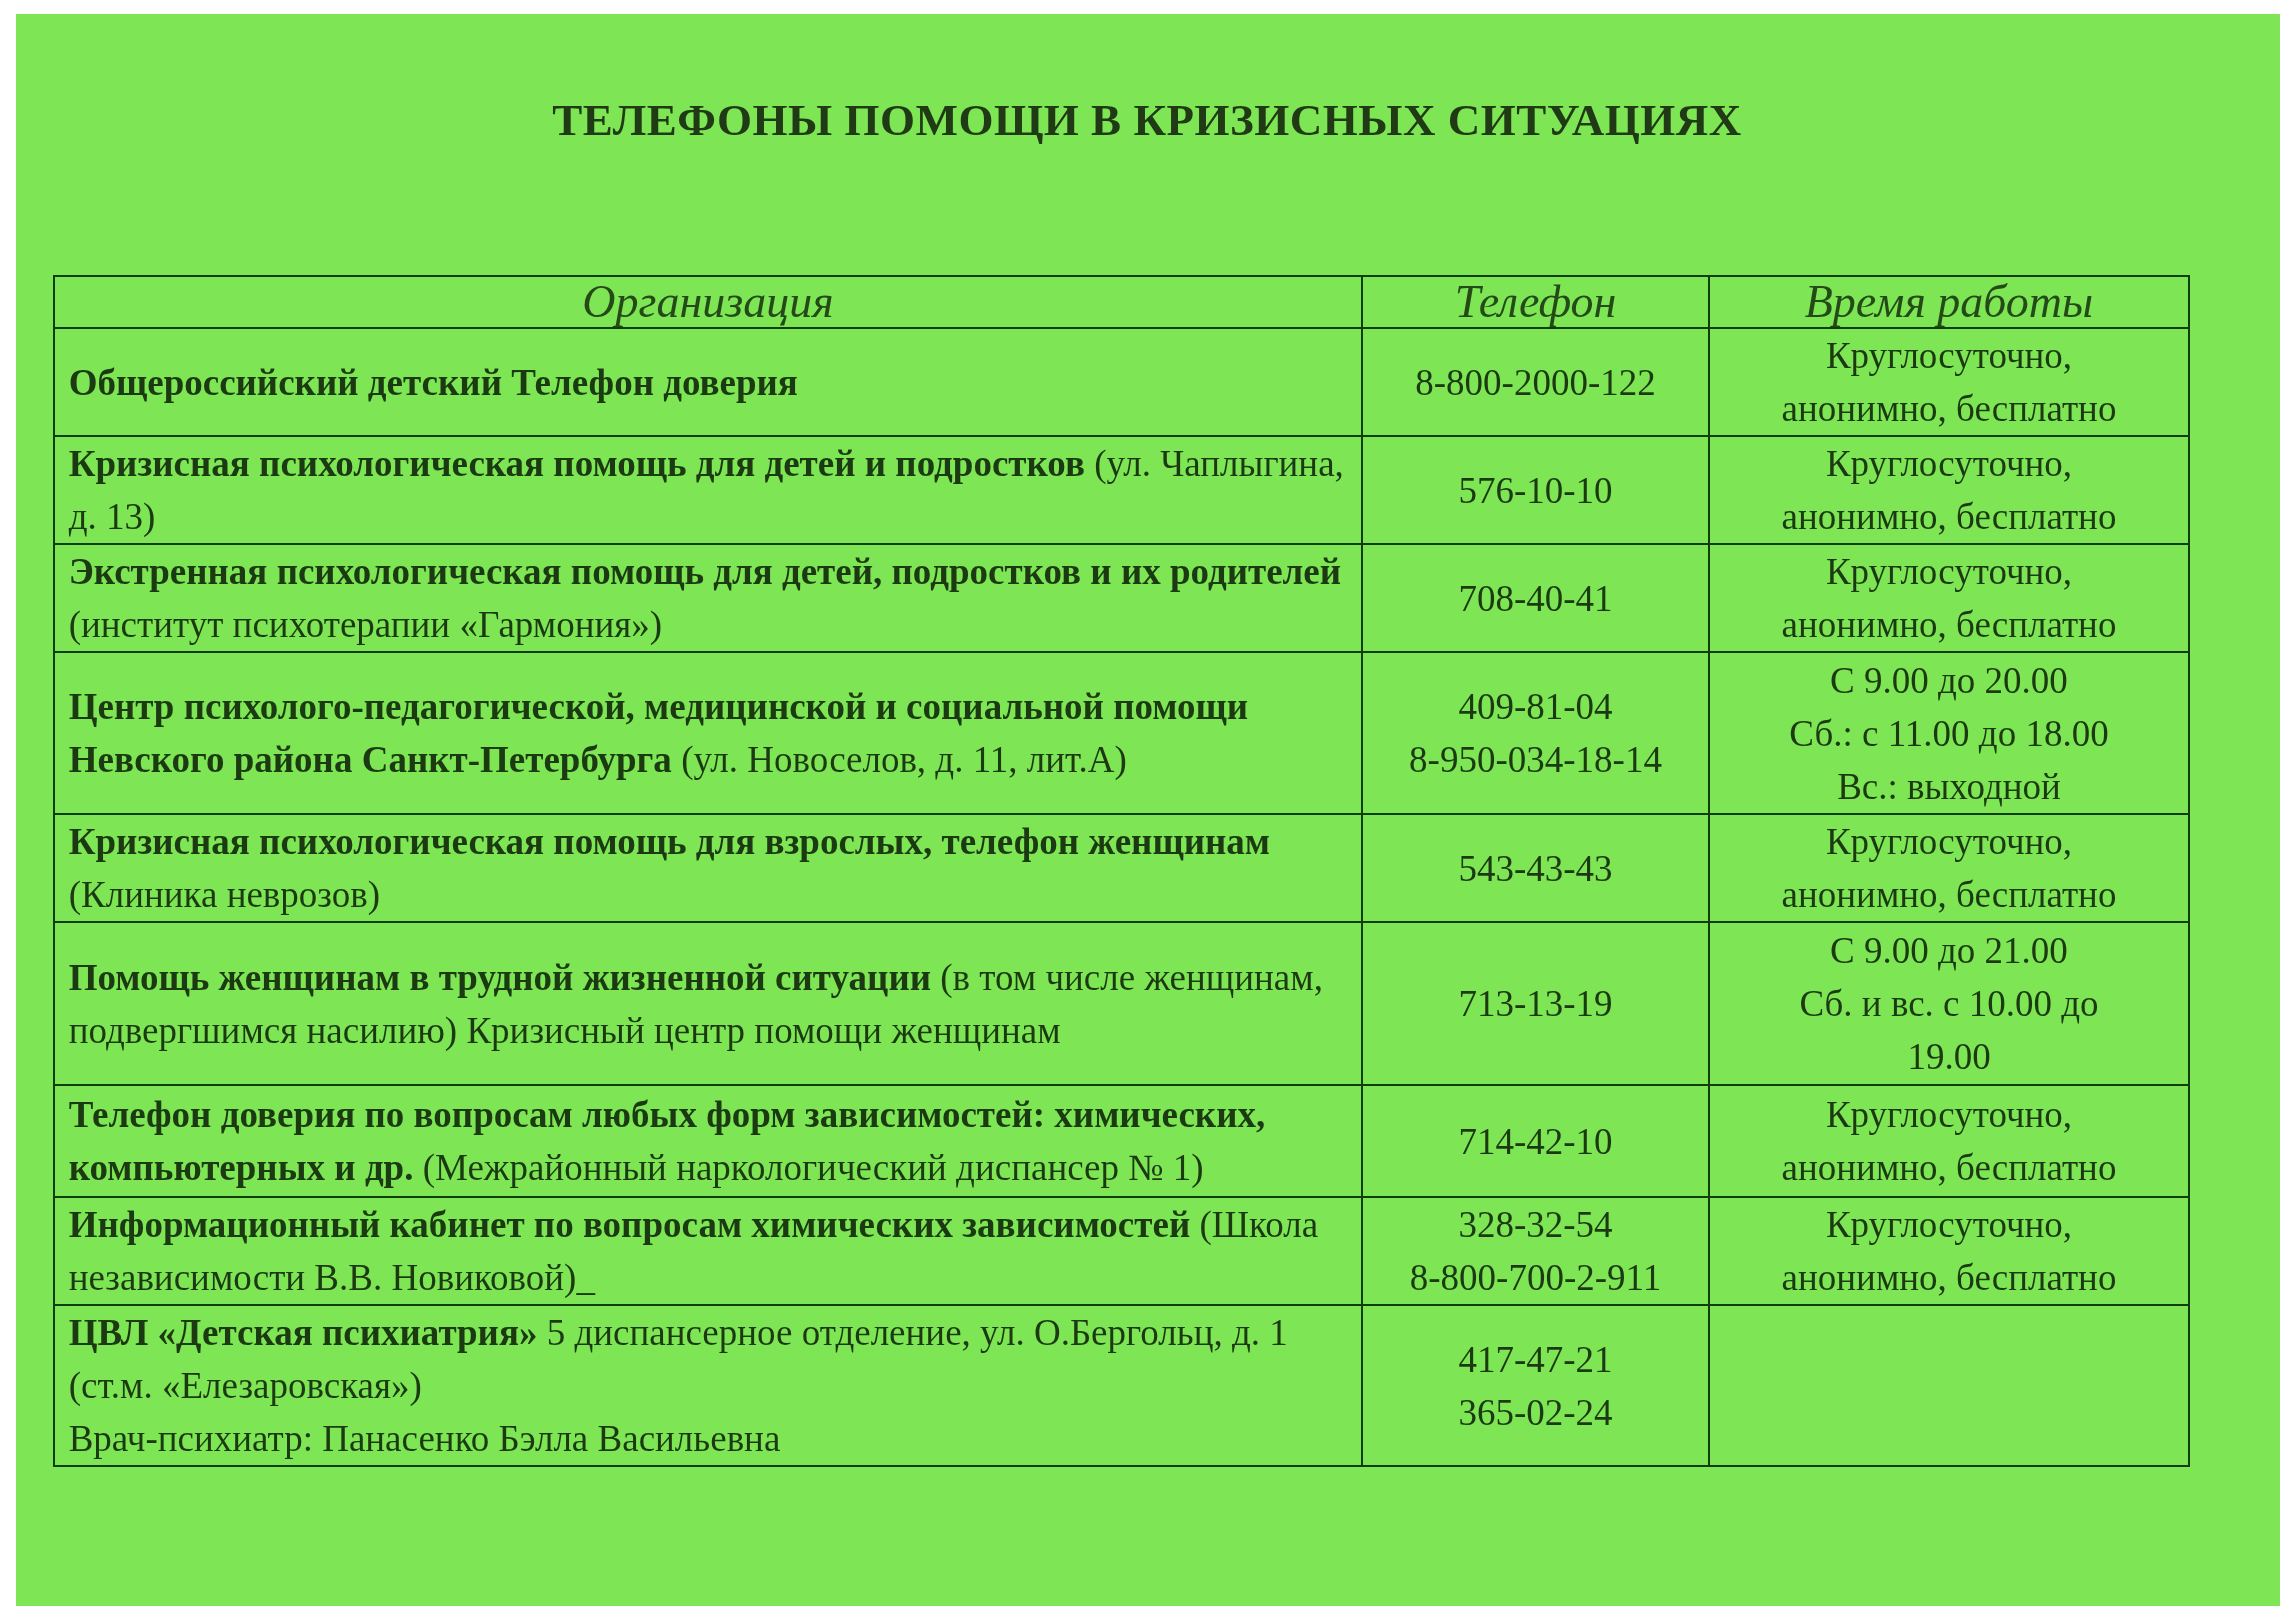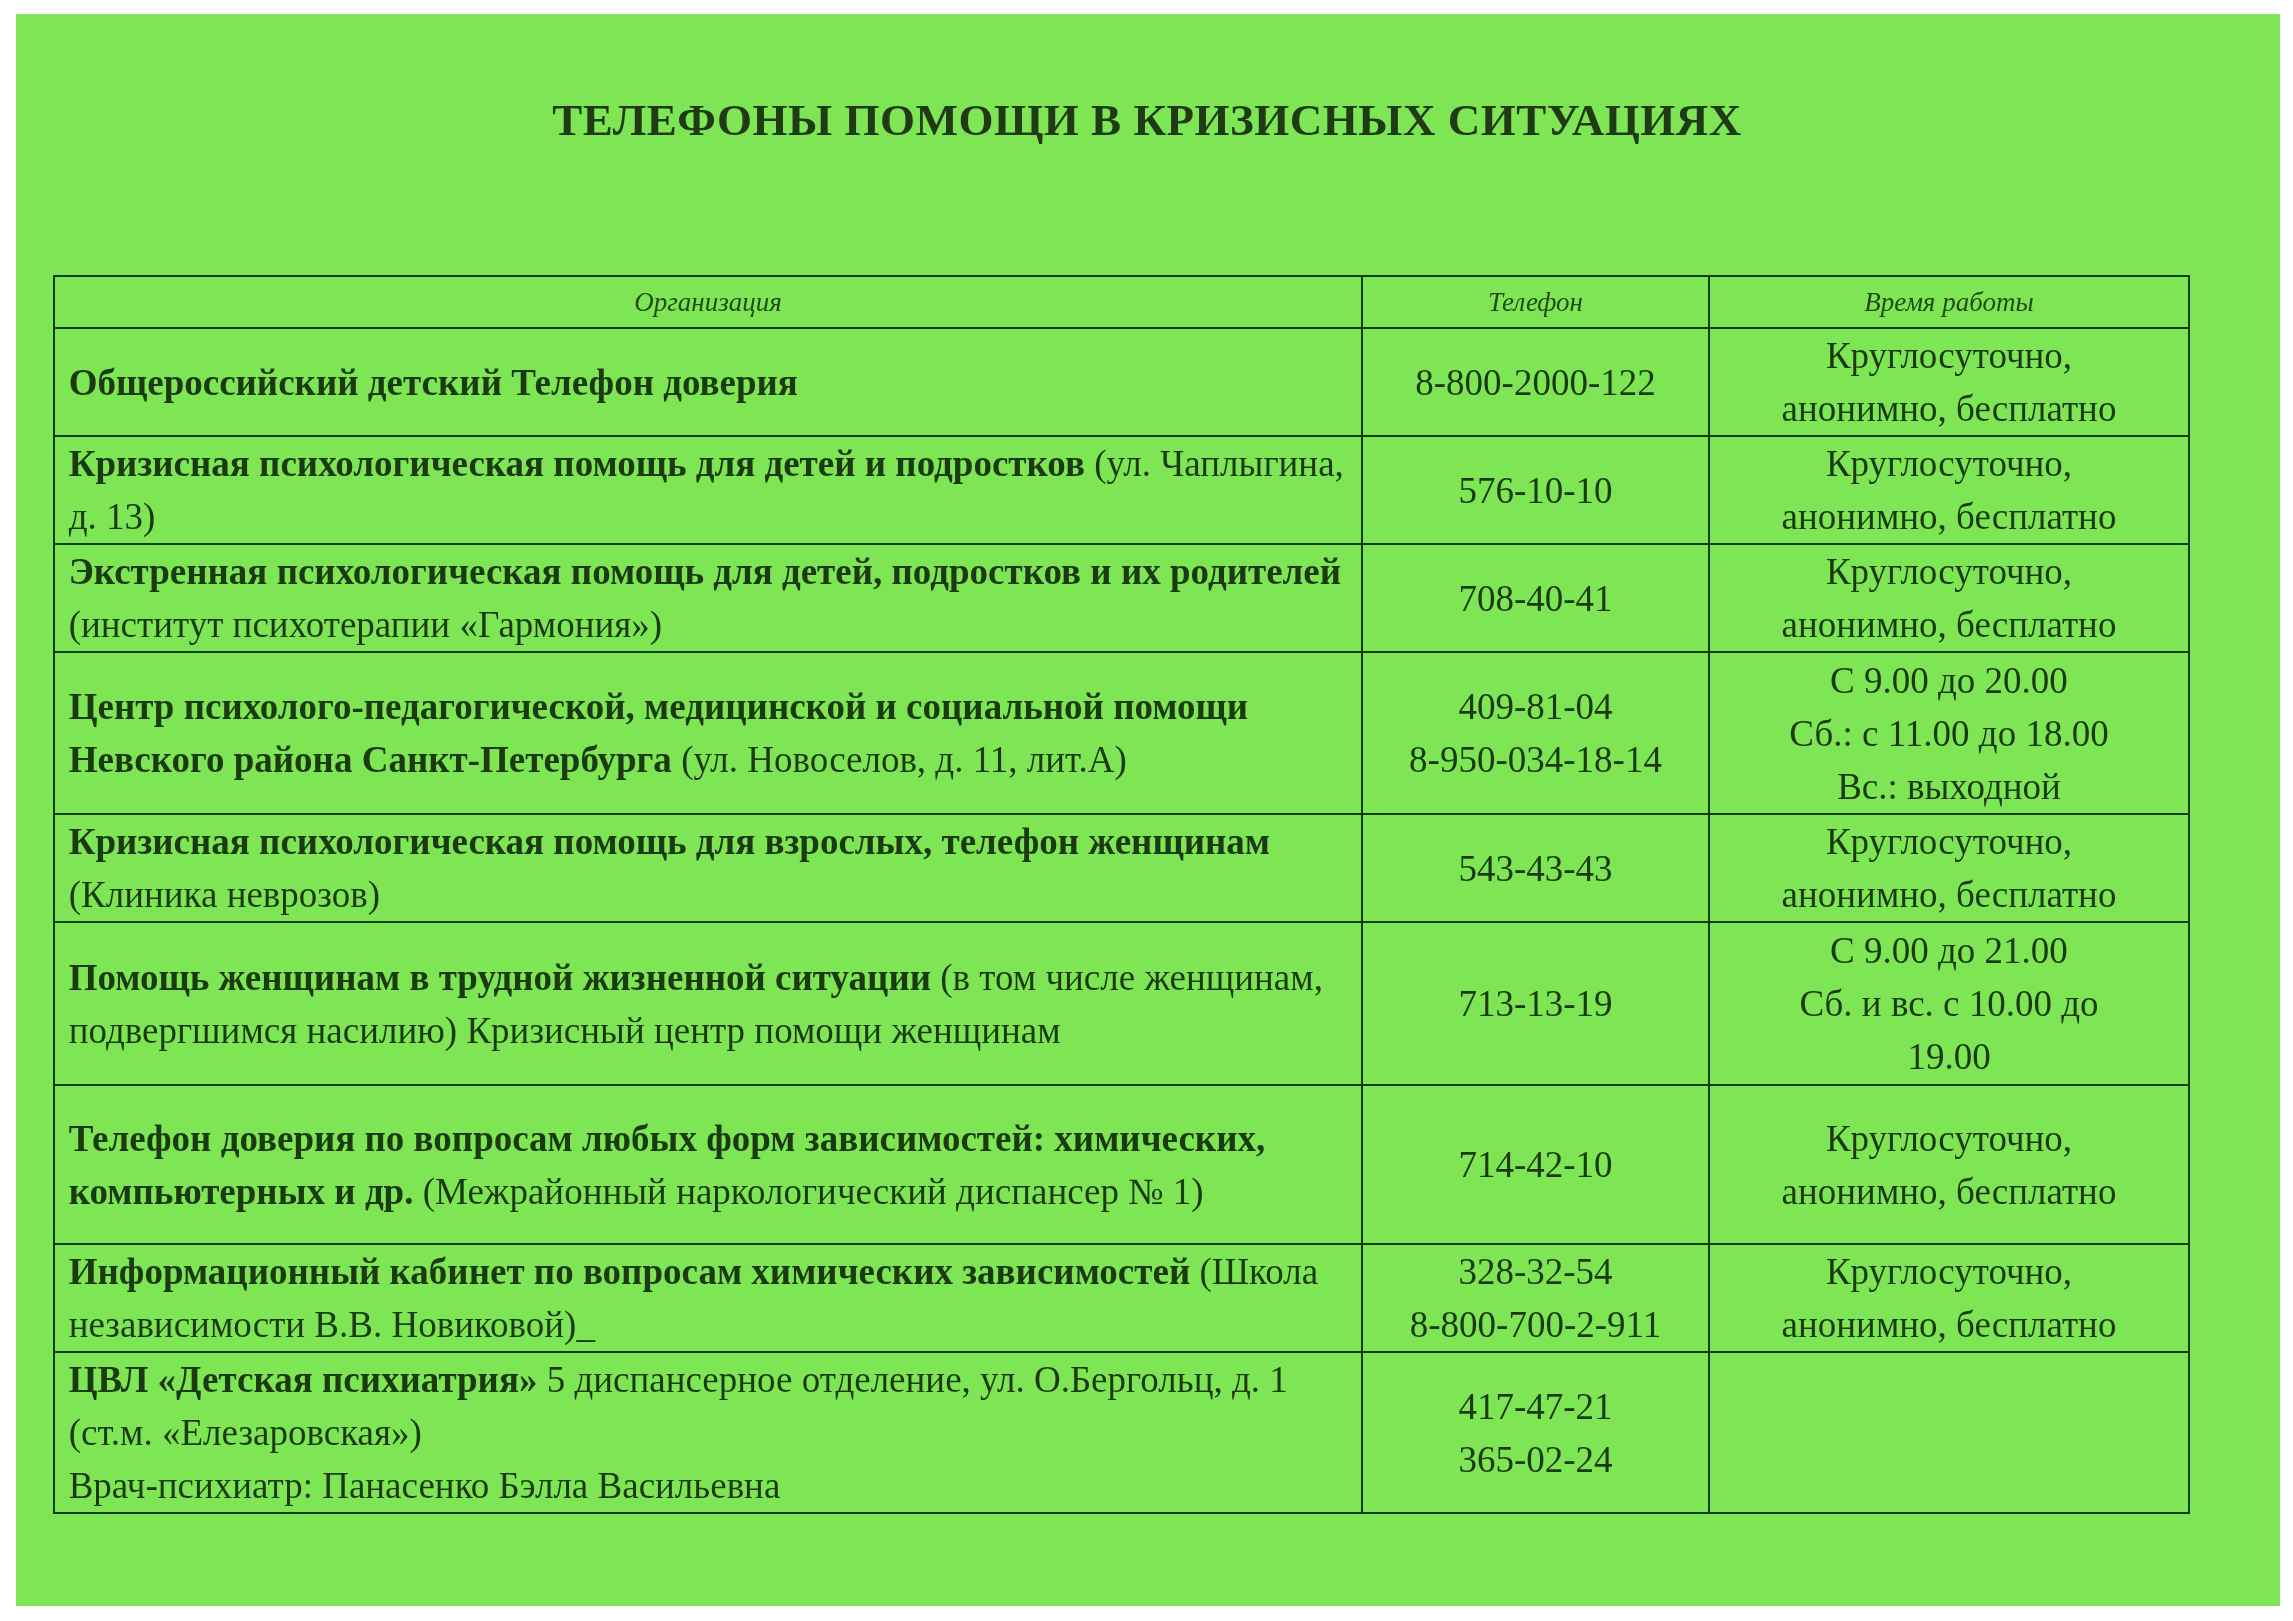--- a/index.html
+++ b/index.html
@@ -42,21 +42,21 @@
       color: #1c3a12;
     }
     table.phones td, table.phones th {
       border: 2px solid #0f3d0c;
       padding: 0 13.7px;
       vertical-align: middle;
     }
     table.phones th {
       font-weight: normal;
       font-style: italic;
-      font-size: 27px;
+      font-size: 46px;
       height: 50px;
       line-height: 50px;
       text-align: center;
       color: #244a18;
     }
     td.org {
       font-size: 37px;
       line-height: 53px;
       text-align: left;
       padding-left: 13.7px;
@@ -181,21 +181,21 @@
       <td class="phone">
         <span>713-13-19</span>
       </td>
       <td class="hours">
         <span>С 9.00 до 21.00</span>
         <span>Сб. и вс. с 10.00 до</span>
         <span>19.00</span>
       </td>
     </tr>
 
-    <tr style="height:159px">
+    <tr style="height:112px">
       <td class="org">
         <span class="strong">Телефон доверия по вопросам любых форм зависимостей: химических, компьютерных и др.</span> 
         <span>(Межрайонный наркологический диспансер № 1)</span>
       </td>
       <td class="phone">
         <span>714-42-10</span>
       </td>
       <td class="hours">
         <span>Круглосуточно,</span>
         <span>анонимно, бесплатно</span>

